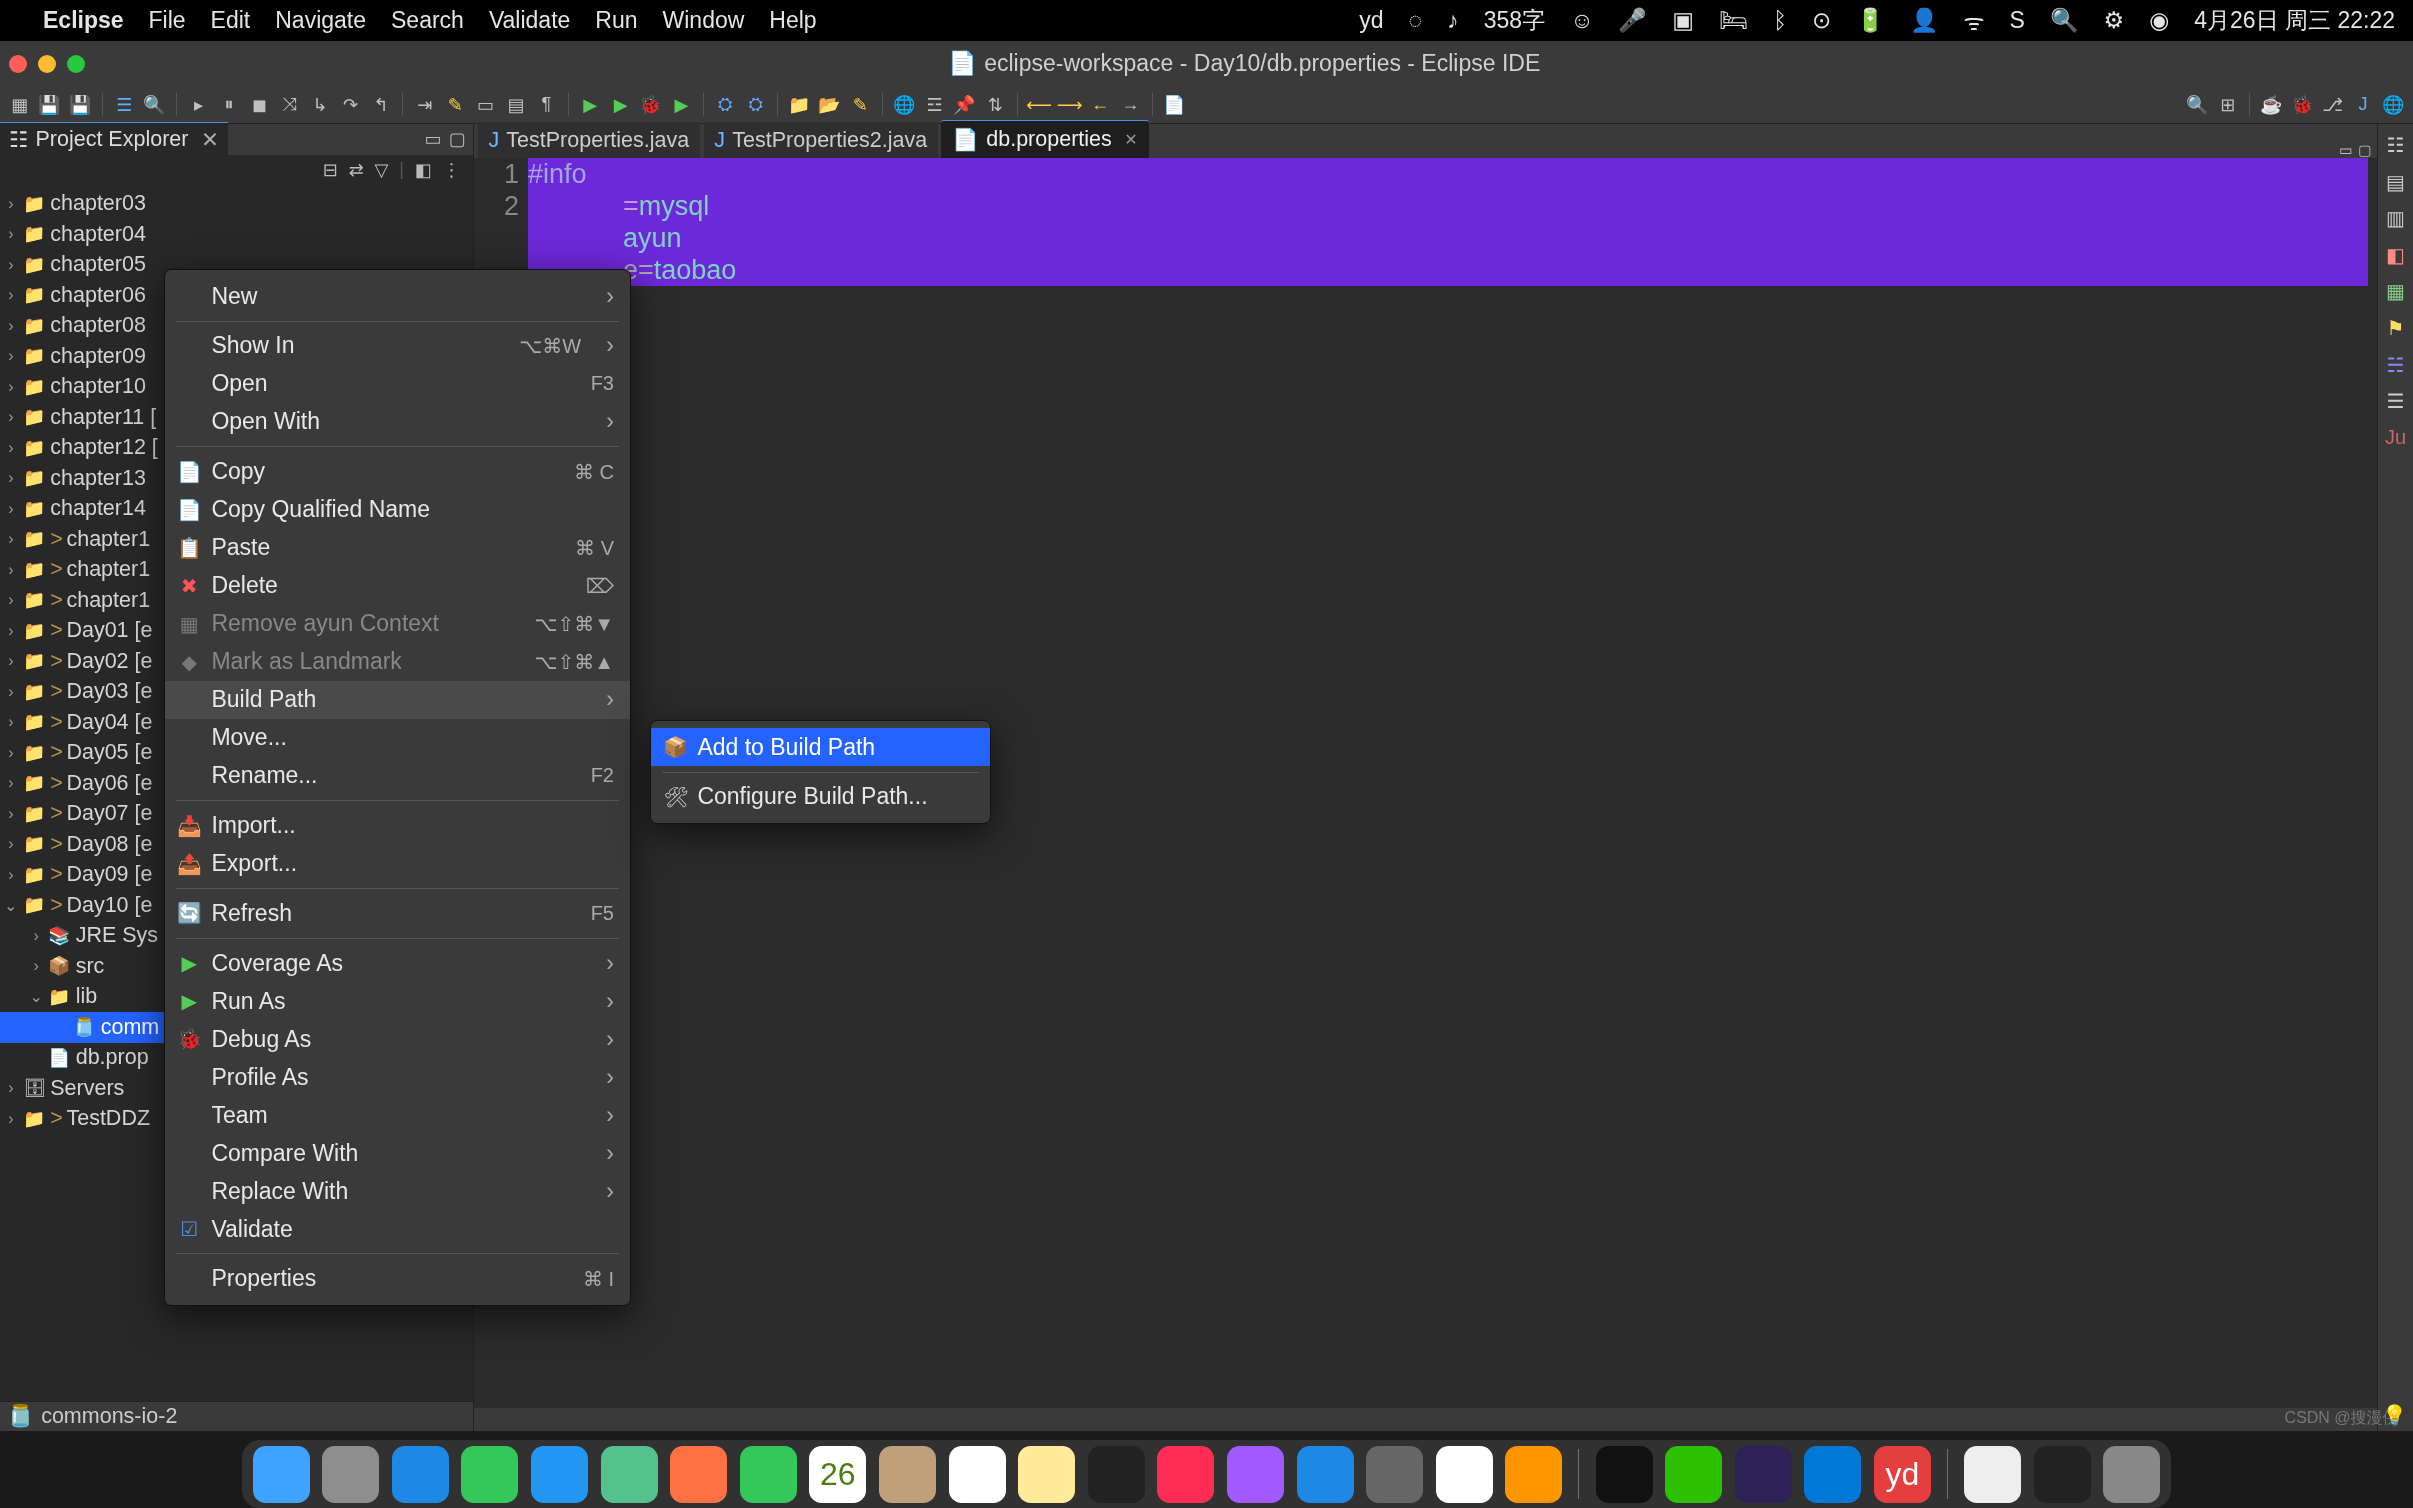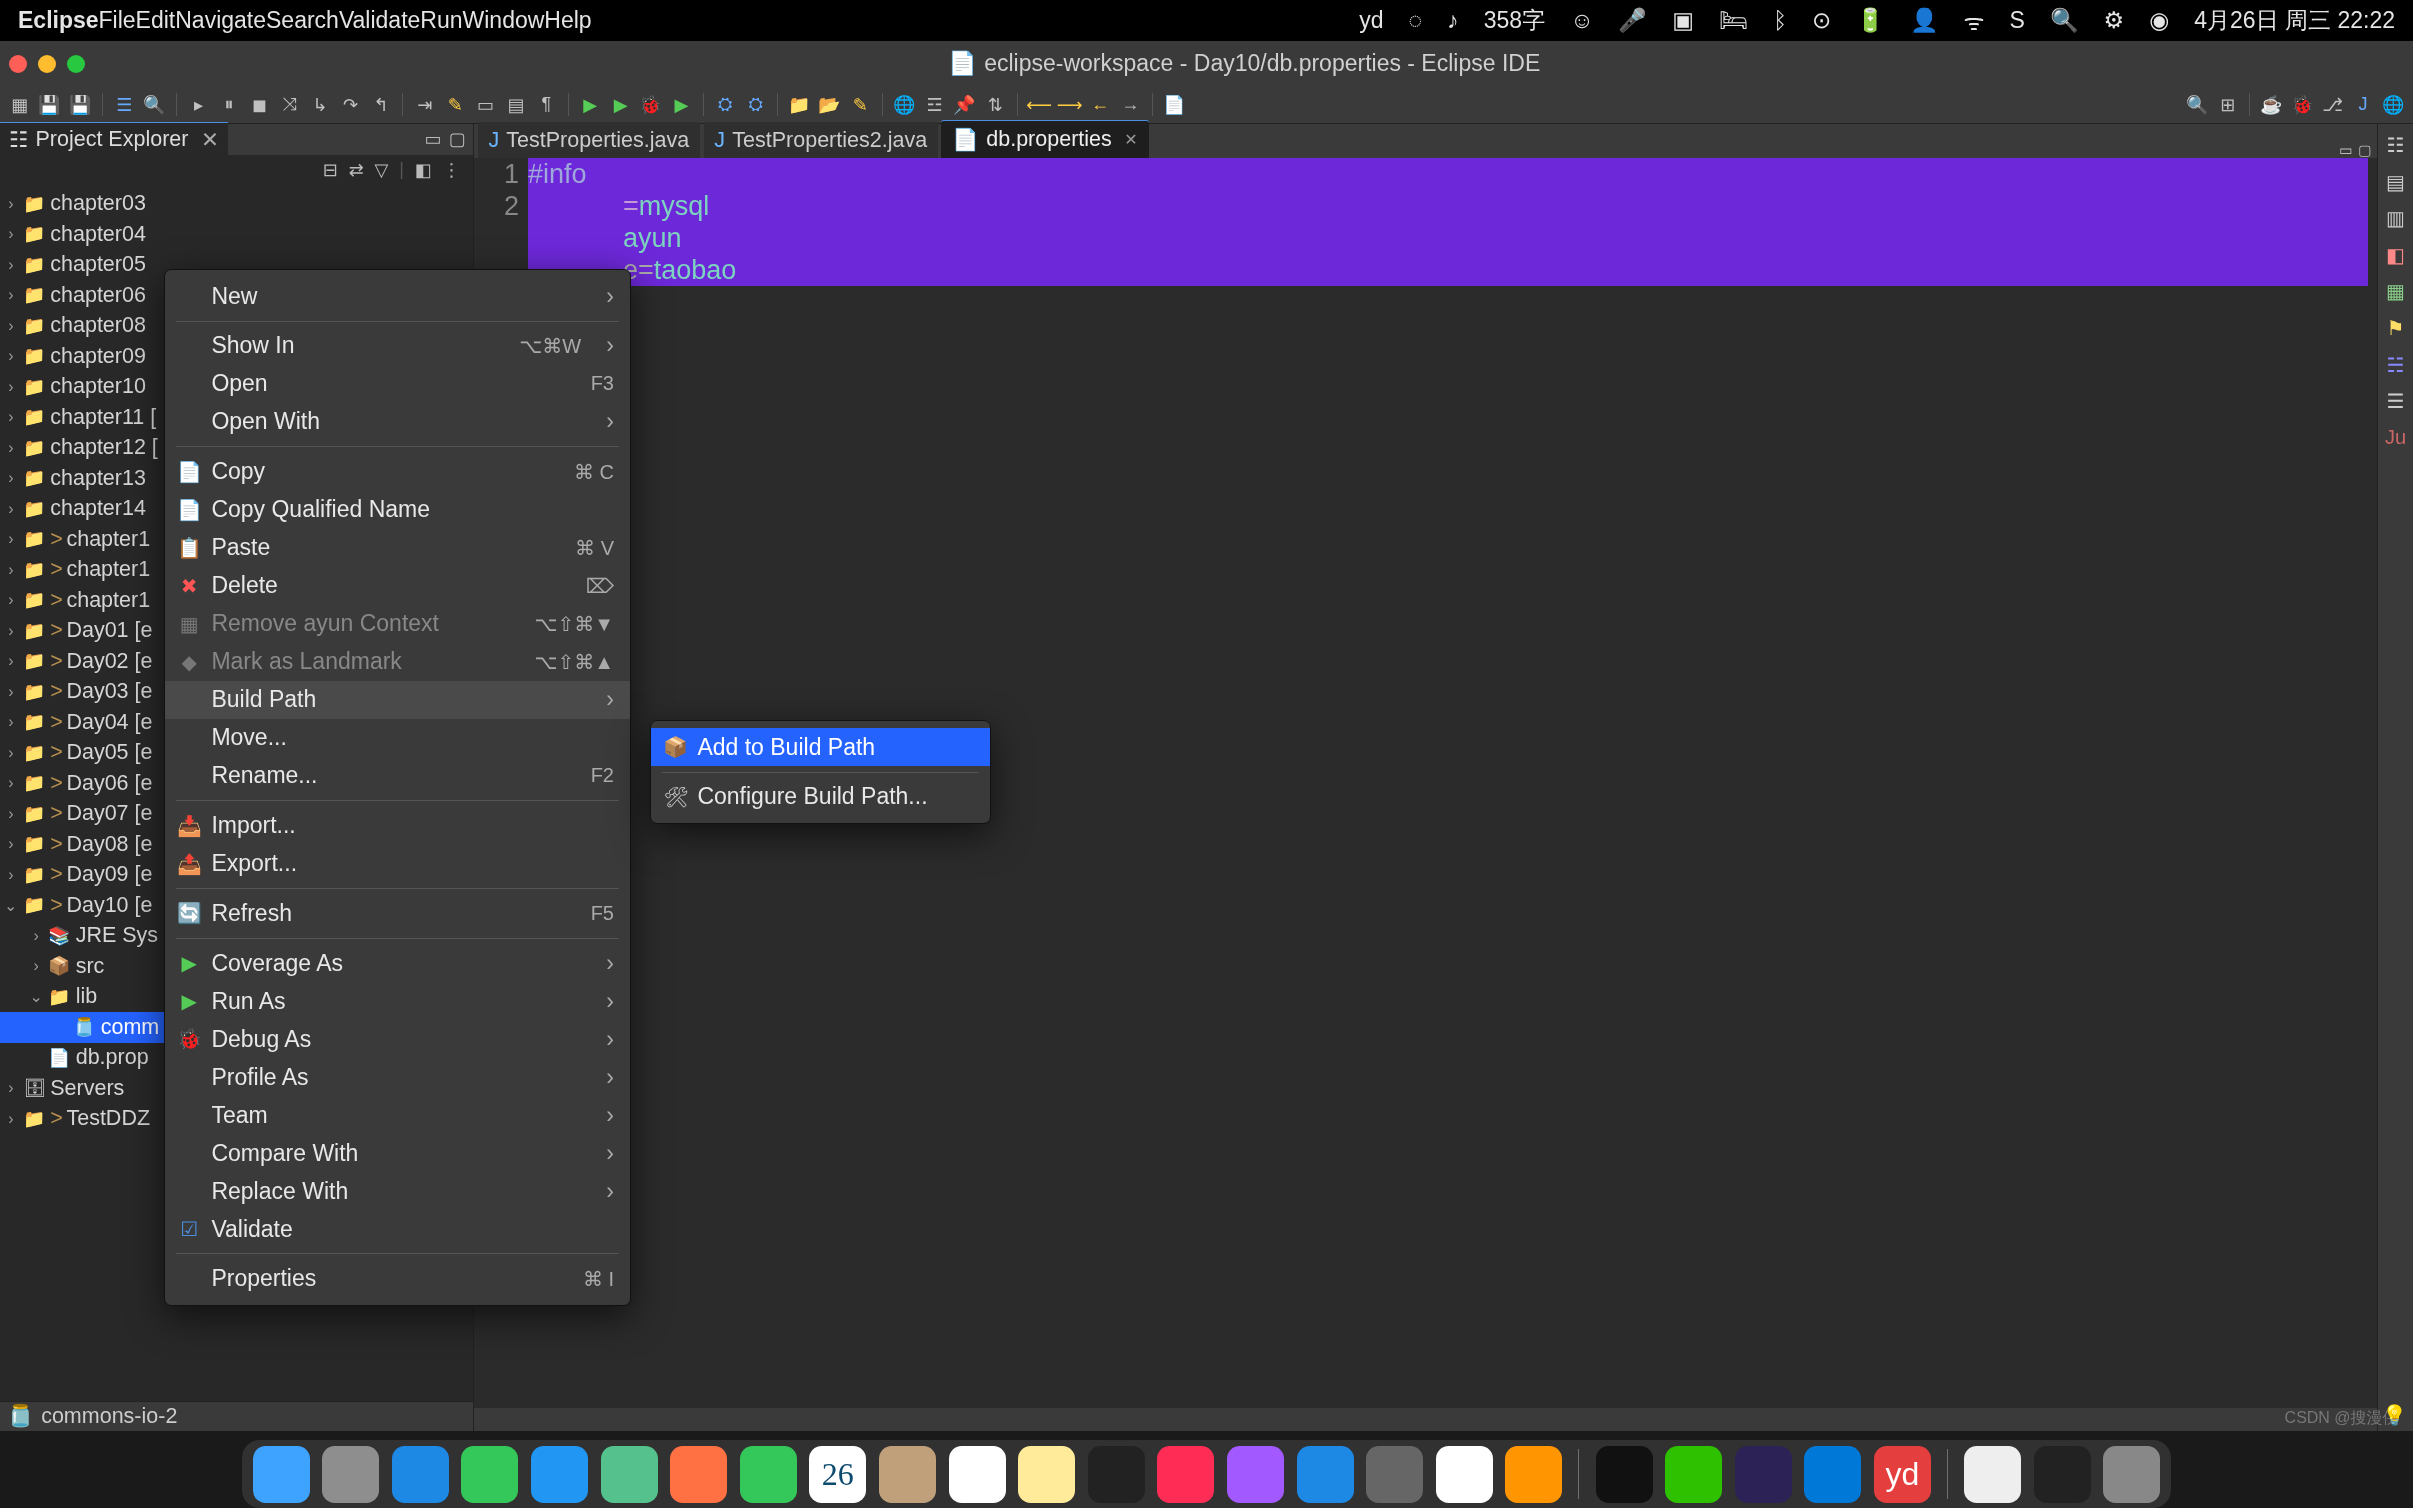--- a/index.html
+++ b/index.html
@@ -4,21 +4,21 @@
 <style>
 * { margin: 0; padding: 0; box-sizing: border-box; font-family: -apple-system, "Helvetica Neue", Arial, sans-serif; }
 html, body { width: 2413px; height: 1508px; background: #1a1a1a; overflow: hidden; }
 
 
 .menubar {
   height: 20px; background: #000; color: #e5e5e5;
   display: flex; align-items: center; font-size: 23px;
   transform: none;
 }
-.menubar-left { display: flex; align-items: center; padding-left: 18px; }
+.menubar-left { display: flex; align-items: center; gap: 25px; padding-left: 18px; }
 .menubar-left .app-name { font-weight: 700; }
 .menubar-right { margin-left: auto; display: flex; align-items: center; gap: 25px; padding-right: 18px; }
 .menubar .mi { cursor: default; }
 .menubar { height: 41px; }
 .menubar .apple { font-size: 27px; }
 
 
 .window-chrome { height: 29px; background: #3a3a3a; display:flex; align-items:center; padding: 0 9px; }
 .traffic { display:flex; gap:10.8px; }
 .dot { width:18px; height:18px; border-radius:50%; }
@@ -615,21 +615,21 @@
 <div class="dock-area">
   <div class="dock" id="dock">
       <div class="dicon" style="background: rgb(62, 162, 255);"></div>
       <div class="dicon" style="background: rgb(142, 142, 142);"></div>
       <div class="dicon" style="background: rgb(30, 136, 229);"></div>
       <div class="dicon" style="background: rgb(52, 199, 89);"></div>
       <div class="dicon" style="background: rgb(33, 150, 243);"></div>
       <div class="dicon" style="background: rgb(85, 194, 142);"></div>
       <div class="dicon" style="background: rgb(255, 112, 67);"></div>
       <div class="dicon" style="background: rgb(52, 199, 89);"></div>
-      <div class="dicon" style="background: rgb(255, 255, 255); color: #0c4a6e; font-family: Liberation Serif, serif;">26</div>
+      <div class="dicon" style="background: rgb(255, 255, 255); color: #4d7c0f;">26</div>
       <div class="dicon" style="background: rgb(191, 160, 122);"></div>
       <div class="dicon" style="background: rgb(255, 255, 255);"></div>
       <div class="dicon" style="background: rgb(255, 235, 153);"></div>
       <div class="dicon" style="background: rgb(34, 34, 34);"></div>
       <div class="dicon" style="background: rgb(255, 45, 85);"></div>
       <div class="dicon" style="background: rgb(162, 89, 255);"></div>
       <div class="dicon" style="background: rgb(30, 136, 229);"></div>
       <div class="dicon" style="background: rgb(102, 102, 102);"></div>
       <div class="dicon" style="background: rgb(255, 255, 255);"></div>
       <div class="dicon" style="background: rgb(255, 149, 0);"></div>

